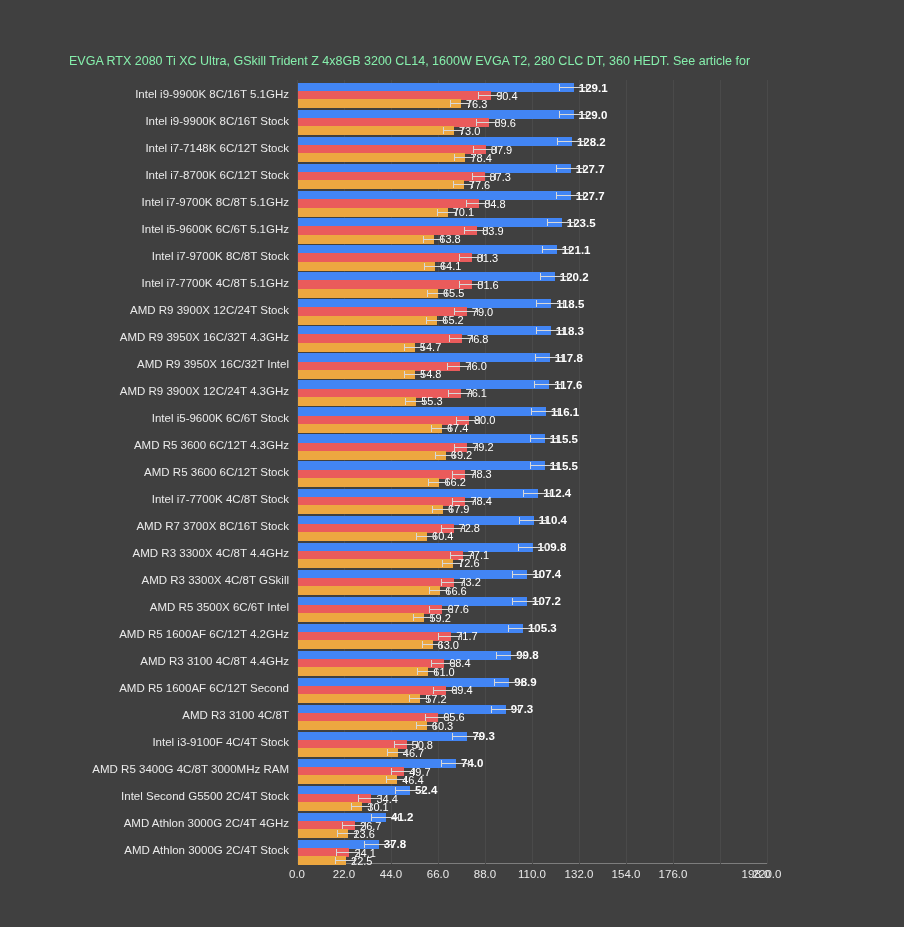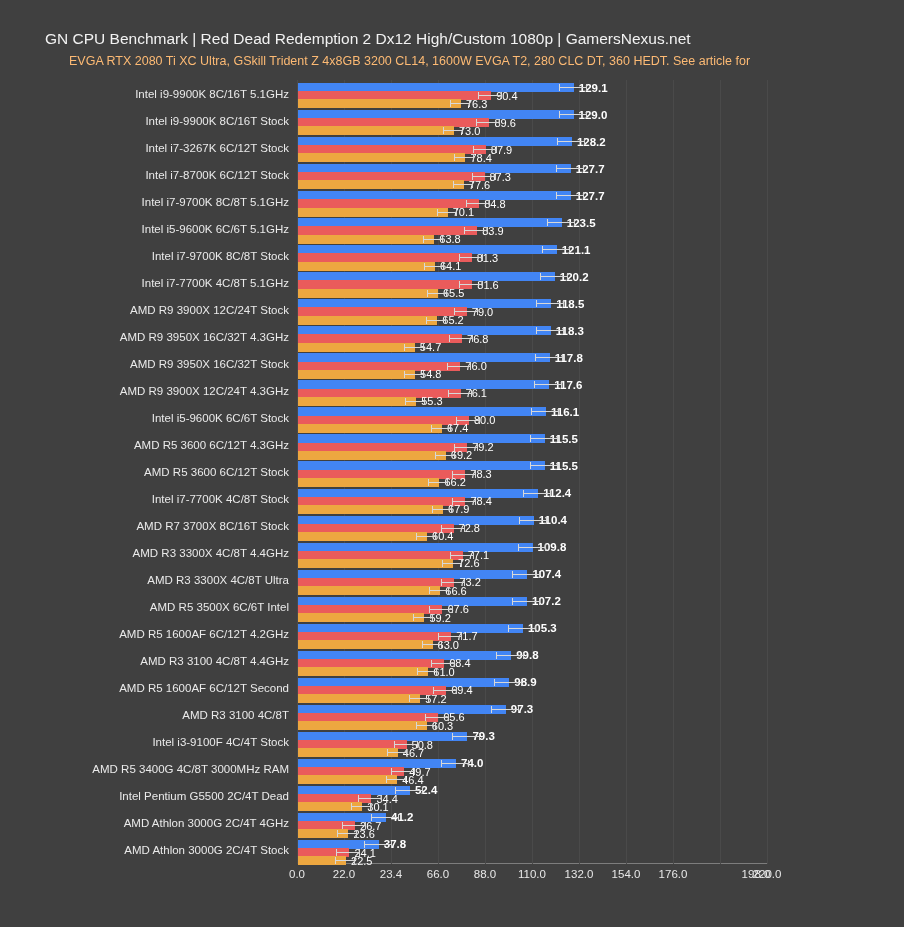--- a/index.html
+++ b/index.html
@@ -25,21 +25,21 @@
     top: 30px;
     font-size: 15.5px;
     color: #f2f2f2;
     white-space: nowrap;
   }
   .subtitle {
     position: absolute;
     left: 69px;
     top: 54px;
     font-size: 12.5px;
-    color: #fdba74;
+    color: #86efac;
     white-space: nowrap;
   }
   
   .plot {
     position: absolute;
     left: 297px;
     top: 80px;
     width: 470px;
     height: 784px;
   }
@@ -163,21 +163,20 @@
     top: 1px;
     width: 11px;
     height: 11px;
   }
 </style>
 </head>
 <body>
 
 <div id="chart-root">
 
-  <div class="title">GN CPU Benchmark | Red Dead Redemption 2 Dx12 High/Custom 1080p | GamersNexus.net</div>
   <div class="subtitle">EVGA RTX 2080 Ti XC Ultra, GSkill Trident Z 4x8GB 3200 CL14, 1600W EVGA T2, 280 CLC DT, 360 HEDT. See article for</div>
 
   <div class="plot" id="plot">
     <div class="axis-left"></div>
     <div class="axis-bottom"></div>
   <div class="gridline" style="left: 0px;"></div>
       <div class="gridline" style="left: 47px;"></div>
       <div class="gridline" style="left: 94px;"></div>
       <div class="gridline" style="left: 141px;"></div>
       <div class="gridline" style="left: 188px;"></div>
@@ -235,21 +234,21 @@
         <div class="bar low01" style="width: 155.955px; top: 19.4px;">
           <span class="bar-value">73.0</span>
         </div>
         <div class="errbar" style="left: 145.955px; width: 20px; top: 19.4px;">
           <span class="line"></span>
           <span class="cap l"></span>
           <span class="cap r"></span>
         </div>
       </div>
       <div class="cat-group" style="top: 54.069px; height: 27.0345px;">
-        <div class="cat-label">Intel i7-3267K 6C/12T Stock</div>
+        <div class="cat-label">Intel i7-7148K 6C/12T Stock</div>
         <div class="bar avg" style="width: 273.882px; top: 3px;">
           <span class="bar-value">128.2</span>
         </div>
         <div class="errbar" style="left: 259.882px; width: 28px; top: 3px;">
           <span class="line"></span>
           <span class="cap l"></span>
           <span class="cap r"></span>
         </div>
         <div class="bar low1" style="width: 187.786px; top: 11.2px;">
           <span class="bar-value">87.9</span>
@@ -451,21 +450,21 @@
         <div class="bar low01" style="width: 116.859px; top: 19.4px;">
           <span class="bar-value">54.7</span>
         </div>
         <div class="errbar" style="left: 106.859px; width: 20px; top: 19.4px;">
           <span class="line"></span>
           <span class="cap l"></span>
           <span class="cap r"></span>
         </div>
       </div>
       <div class="cat-group" style="top: 270.345px; height: 27.0345px;">
-        <div class="cat-label">AMD R9 3950X 16C/32T Stock</div>
+        <div class="cat-label">AMD R9 3950X 16C/32T Intel</div>
         <div class="bar avg" style="width: 251.664px; top: 3px;">
           <span class="bar-value">117.8</span>
         </div>
         <div class="errbar" style="left: 237.664px; width: 28px; top: 3px;">
           <span class="line"></span>
           <span class="cap l"></span>
           <span class="cap r"></span>
         </div>
         <div class="bar low1" style="width: 162.364px; top: 11.2px;">
           <span class="bar-value">76.0</span>
@@ -667,21 +666,21 @@
         <div class="bar low01" style="width: 155.1px; top: 19.4px;">
           <span class="bar-value">72.6</span>
         </div>
         <div class="errbar" style="left: 145.1px; width: 20px; top: 19.4px;">
           <span class="line"></span>
           <span class="cap l"></span>
           <span class="cap r"></span>
         </div>
       </div>
       <div class="cat-group" style="top: 486.621px; height: 27.0345px;">
-        <div class="cat-label">AMD R3 3300X 4C/8T Ultra</div>
+        <div class="cat-label">AMD R3 3300X 4C/8T GSkill</div>
         <div class="bar avg" style="width: 229.445px; top: 3px;">
           <span class="bar-value">107.4</span>
         </div>
         <div class="errbar" style="left: 215.445px; width: 28px; top: 3px;">
           <span class="line"></span>
           <span class="cap l"></span>
           <span class="cap r"></span>
         </div>
         <div class="bar low1" style="width: 156.382px; top: 11.2px;">
           <span class="bar-value">73.2</span>
@@ -883,21 +882,21 @@
         <div class="bar low01" style="width: 99.1273px; top: 19.4px;">
           <span class="bar-value">46.4</span>
         </div>
         <div class="errbar" style="left: 89.1273px; width: 20px; top: 19.4px;">
           <span class="line"></span>
           <span class="cap l"></span>
           <span class="cap r"></span>
         </div>
       </div>
       <div class="cat-group" style="top: 702.897px; height: 27.0345px;">
-        <div class="cat-label">Intel Pentium G5500 2C/4T Dead</div>
+        <div class="cat-label">Intel Second G5500 2C/4T Stock</div>
         <div class="bar avg" style="width: 111.945px; top: 3px;">
           <span class="bar-value">52.4</span>
         </div>
         <div class="errbar" style="left: 97.9455px; width: 28px; top: 3px;">
           <span class="line"></span>
           <span class="cap l"></span>
           <span class="cap r"></span>
         </div>
         <div class="bar low1" style="width: 73.4909px; top: 11.2px;">
           <span class="bar-value">34.4</span>
@@ -968,21 +967,21 @@
           <span class="line"></span>
           <span class="cap l"></span>
           <span class="cap r"></span>
         </div>
       </div>
     </div>
 
   <div id="xticks">
       <div class="xtick" style="left: 297px;">0.0</div>
       <div class="xtick" style="left: 344px;">22.0</div>
-      <div class="xtick" style="left: 391px;">23.4</div>
+      <div class="xtick" style="left: 391px;">44.0</div>
       <div class="xtick" style="left: 438px;">66.0</div>
       <div class="xtick" style="left: 485px;">88.0</div>
       <div class="xtick" style="left: 532px;">110.0</div>
       <div class="xtick" style="left: 579px;">132.0</div>
       <div class="xtick" style="left: 626px;">154.0</div>
       <div class="xtick" style="left: 673px;">176.0</div>
       <div class="xtick" style="left: 720px; margin-left: 36px;">198.0</div>
       <div class="xtick" style="left: 767px;">220.0</div>
     </div>
 

